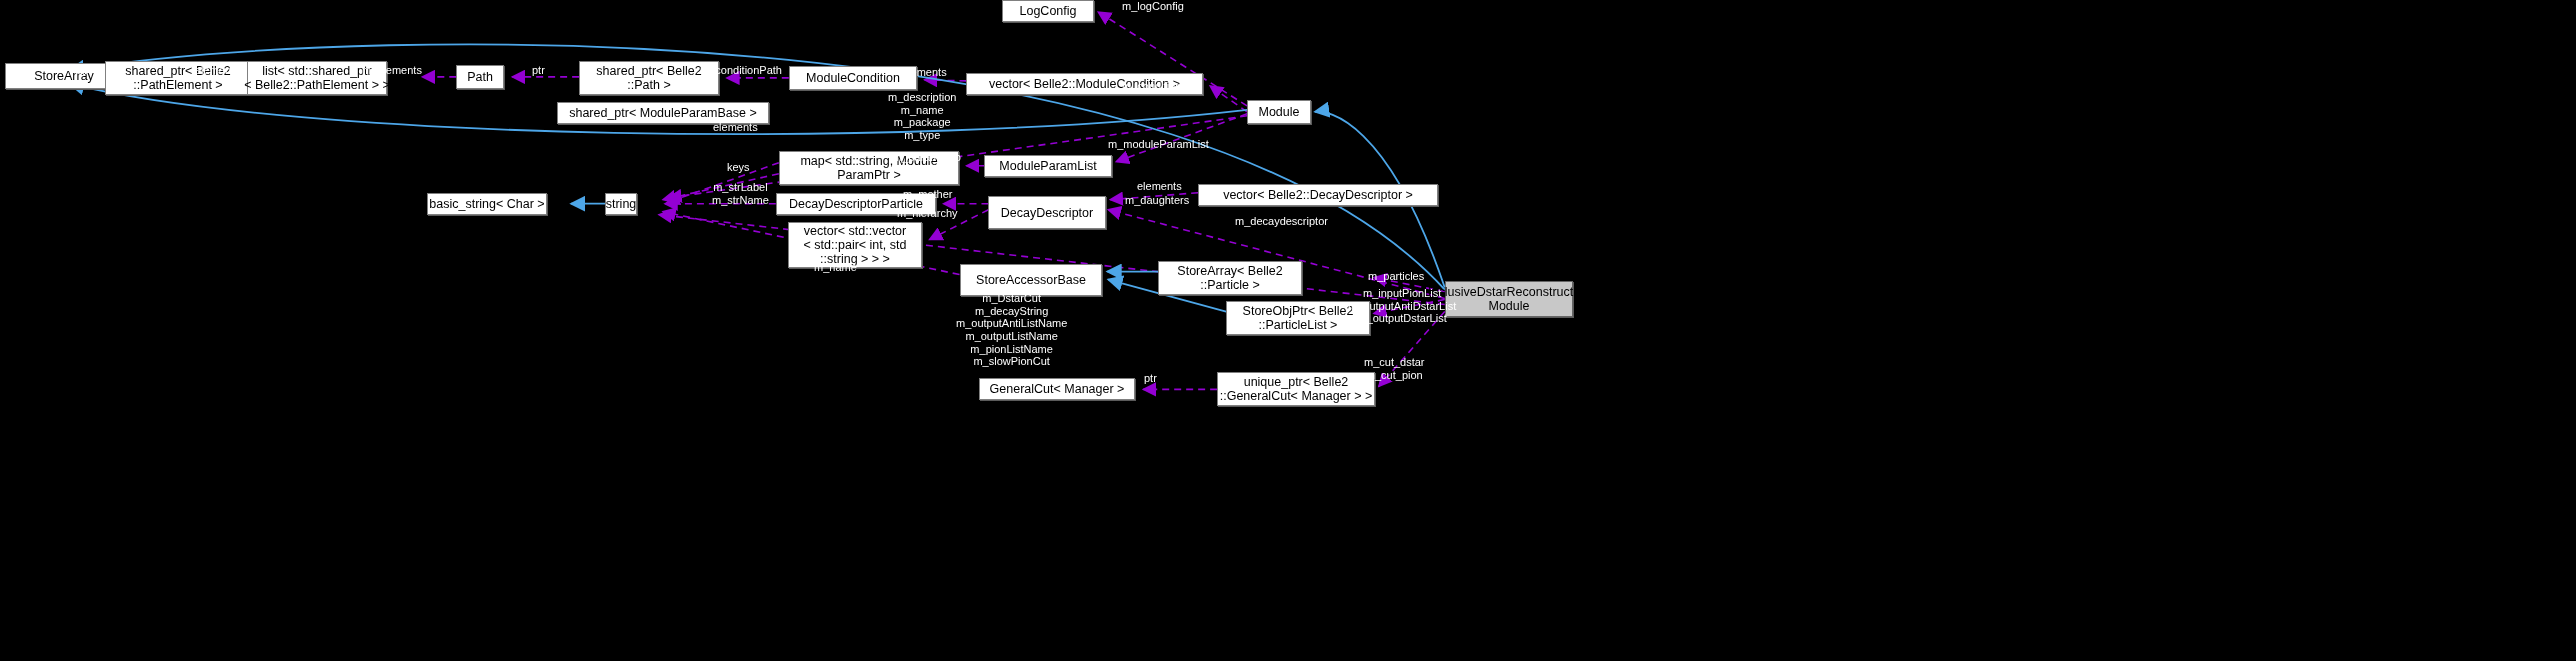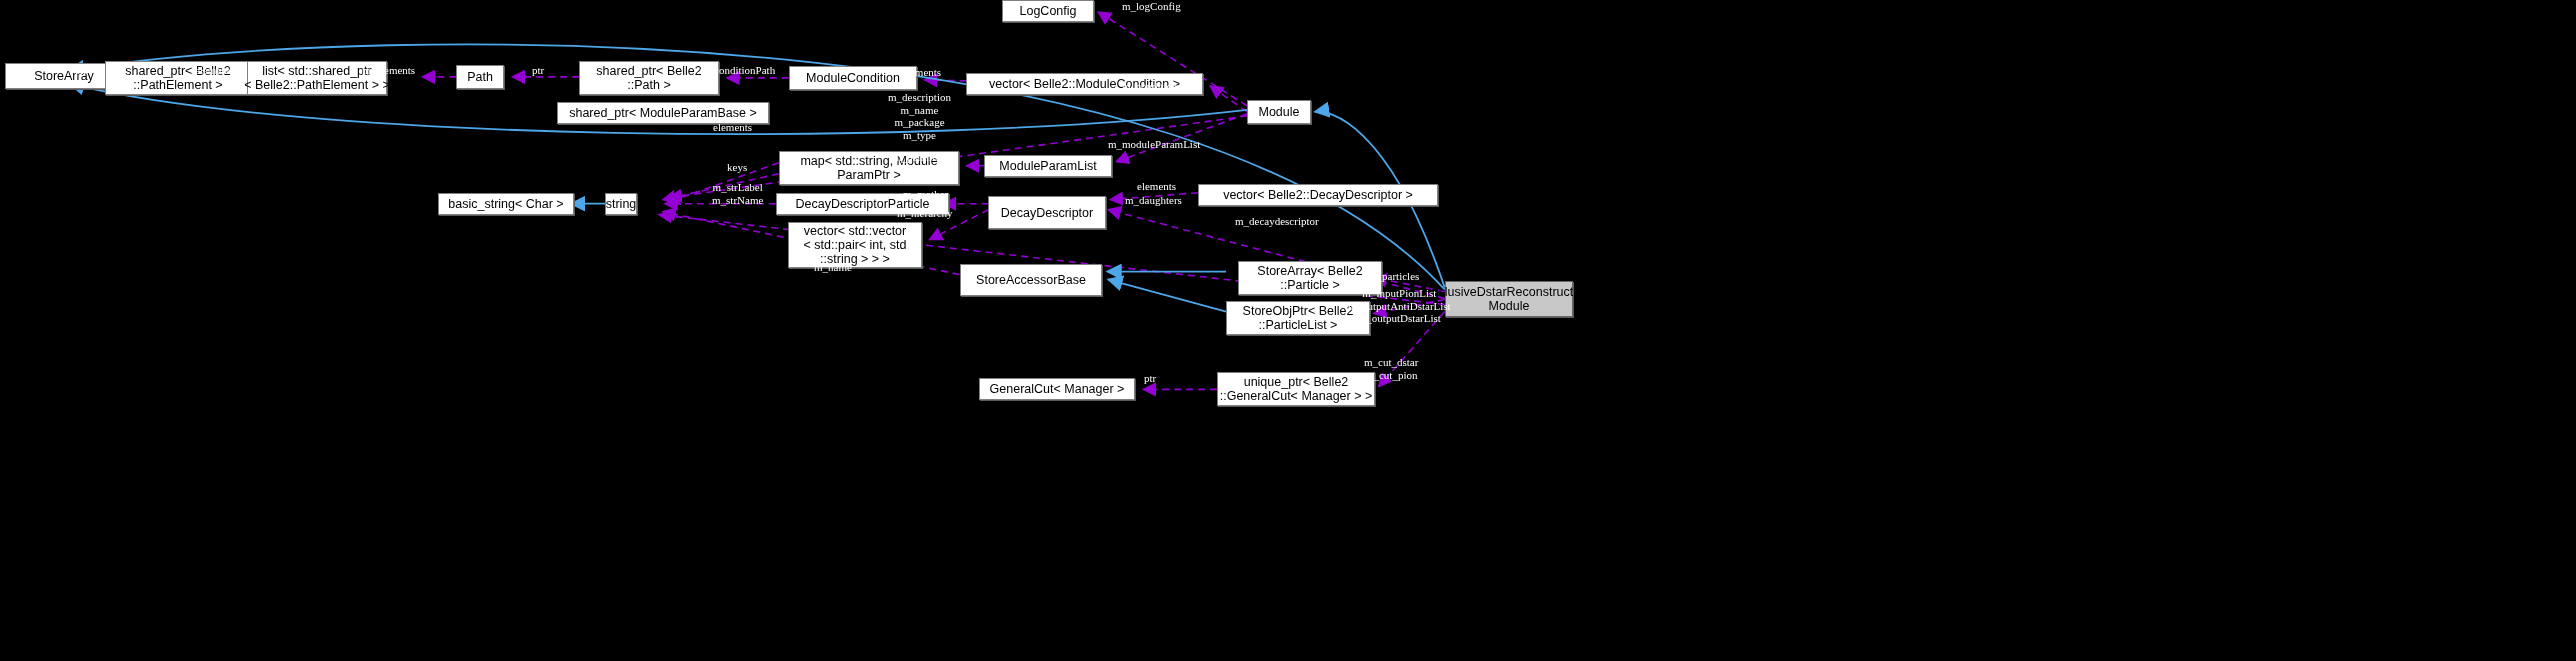--- a/index.html
+++ b/index.html
@@ -5,21 +5,21 @@
   html,body{margin:0;padding:0;background:#000;}
   #canvas{position:relative;width:2576px;height:662px;background:#000;
           font-family:"Liberation Sans",sans-serif;overflow:hidden;}
   .node{position:absolute;background:#fff;border:1px solid #808080;
         box-shadow:1px 1px 0 0 #5a5a5a;color:#000;
         display:flex;align-items:center;justify-content:center;
         text-align:center;line-height:1.12;font-size:12.5px;
         white-space:pre;box-sizing:border-box;}
   .node.target{background:#c8c8c8;border:1px solid #666;}
   .elabel{position:absolute;color:#fff;font-size:11px;line-height:1.15;
-          white-space:pre;text-align:center;font-family:Liberation Serif, serif;}
+          white-space:pre;text-align:center;}
   svg.edges{position:absolute;left:0;top:0;width:2576px;height:662px;
             overflow:visible;}
 </style>
 </head>
 <body>
 
 <div id="canvas">
 
   <svg class="edges" viewBox="0 0 2580 663">
     <defs>
@@ -77,30 +77,30 @@
   <div class="node" style="left:579px;top:61px;width:140px;height:34px">shared_ptr&lt; Belle2
 ::Path &gt;</div>
   <div class="node" style="left:789px;top:66px;width:128px;height:24px">ModuleCondition</div>
   <div class="node" style="left:966px;top:73px;width:237px;height:22px">vector&lt; Belle2::ModuleCondition &gt;</div>
   <div class="node" style="left:1002px;top:0px;width:92px;height:22px">LogConfig</div>
   <div class="node" style="left:1247px;top:100px;width:64px;height:24px">Module</div>
   <div class="node" style="left:557px;top:102px;width:212px;height:22px">shared_ptr&lt; ModuleParamBase &gt;</div>
   <div class="node" style="left:779px;top:151px;width:180px;height:34px">map&lt; std::string, Module
 ParamPtr &gt;</div>
   <div class="node" style="left:984px;top:155px;width:128px;height:22px">ModuleParamList</div>
-  <div class="node" style="left:438px;top:193px;width:136px;height:22px">basic_string&lt; Char &gt;</div>
+  <div class="node" style="left:427px;top:193px;width:120px;height:22px">basic_string&lt; Char &gt;</div>
   <div class="node" style="left:605px;top:193px;width:32px;height:22px">string</div>
-  <div class="node" style="left:776px;top:193px;width:173px;height:22px">DecayDescriptorParticle</div>
+  <div class="node" style="left:776px;top:193px;width:160px;height:22px">DecayDescriptorParticle</div>
   <div class="node" style="left:988px;top:196px;width:118px;height:33px">DecayDescriptor</div>
   <div class="node" style="left:1198px;top:184px;width:240px;height:22px">vector&lt; Belle2::DecayDescriptor &gt;</div>
   <div class="node" style="left:788px;top:222px;width:134px;height:46px">vector&lt; std::vector
 &lt; std::pair&lt; int, std
 ::string &gt; &gt; &gt;</div>
   <div class="node" style="left:960px;top:264px;width:142px;height:32px">StoreAccessorBase</div>
-  <div class="node" style="left:1238px;top:261px;width:144px;height:34px">StoreArray&lt; Belle2
+  <div class="node" style="left:1158px;top:261px;width:144px;height:34px">StoreArray&lt; Belle2
 ::Particle &gt;</div>
   <div class="node" style="left:1226px;top:301px;width:144px;height:34px">StoreObjPtr&lt; Belle2
 ::ParticleList &gt;</div>
   <div class="node" style="left:979px;top:378px;width:156px;height:22px">GeneralCut&lt; Manager &gt;</div>
   <div class="node" style="left:1217px;top:372px;width:158px;height:34px">unique_ptr&lt; Belle2
 ::GeneralCut&lt; Manager &gt; &gt;</div>
   <div class="node target" style="left:1445px;top:281px;width:128px;height:36px">InclusiveDstarReconstruction
 Module</div>
 
   <div class="elabel" style="left:75px;top:64px">ptr</div>
@@ -124,18 +124,24 @@
   <div class="elabel" style="left:903px;top:188px">m_mother</div>
   <div class="elabel" style="left:897px;top:207px">m_hierarchy</div>
   <div class="elabel" style="left:1125px;top:194px">m_daughters</div>
   <div class="elabel" style="left:1137px;top:180px">elements</div>
   <div class="elabel" style="left:1235px;top:215px">m_decaydescriptor</div>
   <div class="elabel" style="left:814px;top:261px">m_name</div>
   <div class="elabel" style="left:1368px;top:270px">m_particles</div>
   <div class="elabel" style="left:1348px;top:287px">m_inputPionList
 m_outputAntiDstarList
 m_outputDstarList</div>
+  <div class="elabel" style="left:956px;top:292px">m_DstarCut
+m_decayString
+m_outputAntiListName
+m_outputListName
+m_pionListName
+m_slowPionCut</div>
   <div class="elabel" style="left:1144px;top:372px">ptr</div>
   <div class="elabel" style="left:1364px;top:356px">m_cut_dstar
 m_cut_pion</div>
 
 </div>
 
 
 </body></html>

